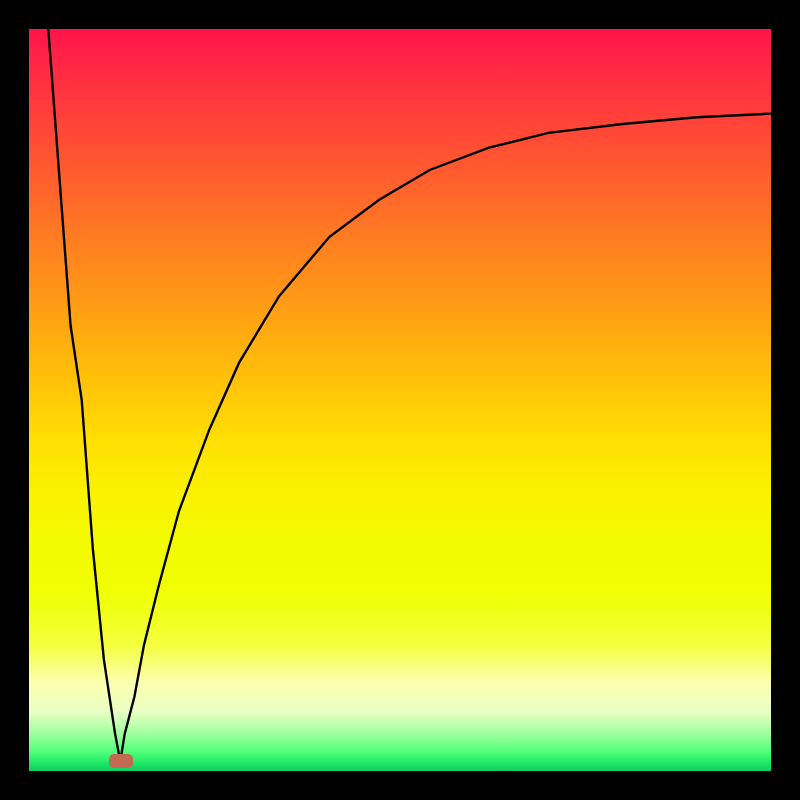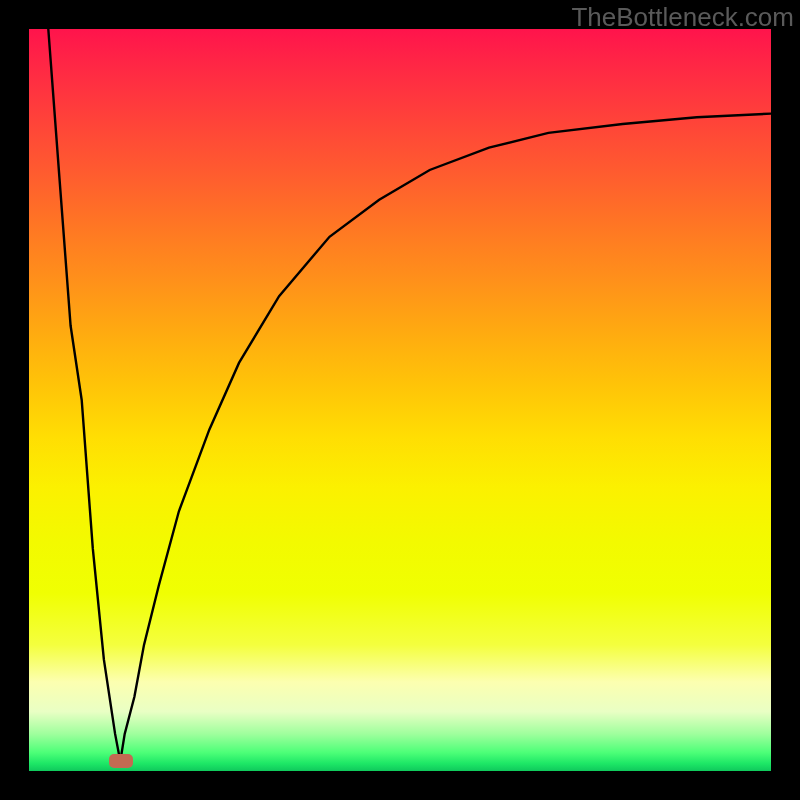--- a/index.html
+++ b/index.html
@@ -71,14 +71,13 @@
 
 <div class="chart-container">
   <div class="plot-area"></div>
 
   <svg class="curves" viewBox="0 0 742 742" preserveAspectRatio="none">
     <path id="curve-path" d="M 19.3 0.0 L 30.4 148.4 L 41.6 296.8 L 52.7 371.0 L 63.8 519.4 L 74.9 630.7 L 86.1 704.9 L 91.3 732.4 L 95.7 704.9 L 105.4 667.8 L 115.0 615.9 L 129.8 556.5 L 149.9 482.3 L 180.3 400.7 L 210.0 333.9 L 250.1 267.1 L 300.5 207.8 L 350.2 170.7 L 400.7 141.0 L 460.0 118.7 L 519.4 103.9 L 593.6 95.0 L 667.8 88.3 L 742.0 84.6" fill="none" stroke="#000000" stroke-width="2.4"></path>
   </svg>
 
   <div class="marker" id="marker" style="left: 109px; top: 754px; background: rgb(195, 106, 82);"></div>
 
-  <div class="watermark">TheBottleneck.com</div>
 </div>
 
 </body></html>

